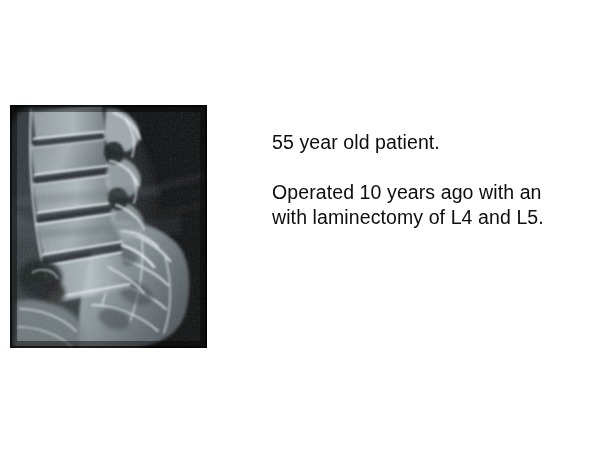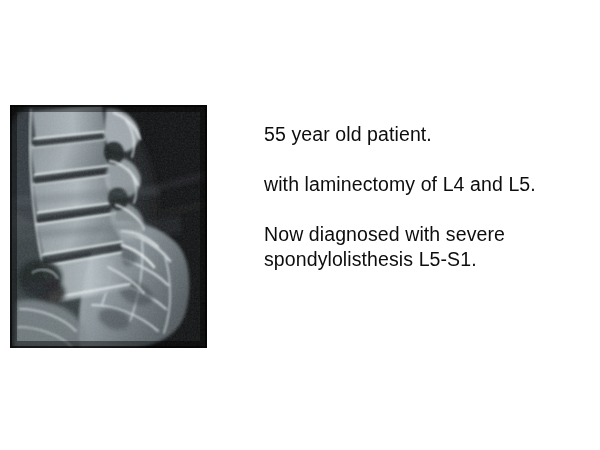--- a/index.html
+++ b/index.html
@@ -42,21 +42,21 @@
     position: absolute;
     left: 264px;
     top: 122px;
     width: 320px;
   }
   .para {
     color: #0d0d0d;
     font-size: 19.5px;
     line-height: 25px;
     letter-spacing: 0.1px;
-    margin: 0;
+    margin: 8px;
     font-weight: 400;
   }
   .para + .para {
     margin-top: 25px;
   }
   .para .ln {
     display: block;
     white-space: pre;
   }
 </style>
@@ -237,23 +237,20 @@
     </svg>
   </div>
 
   <div class="text-block">
 
     <p class="para">
       <span class="ln">55 year old patient.</span>
     </p>
 
     <p class="para">
+      <span class="ln">Operated 10 years ago with an</span>
       <span class="ln">with laminectomy of L4 and L5.</span>
     </p>
 
-    <p class="para">
-      <span class="ln">Now diagnosed with severe</span>
-      <span class="ln">spondylolisthesis L5-S1.</span>
-    </p>
 
   </div>
 
 </div>
 
 </body></html>

